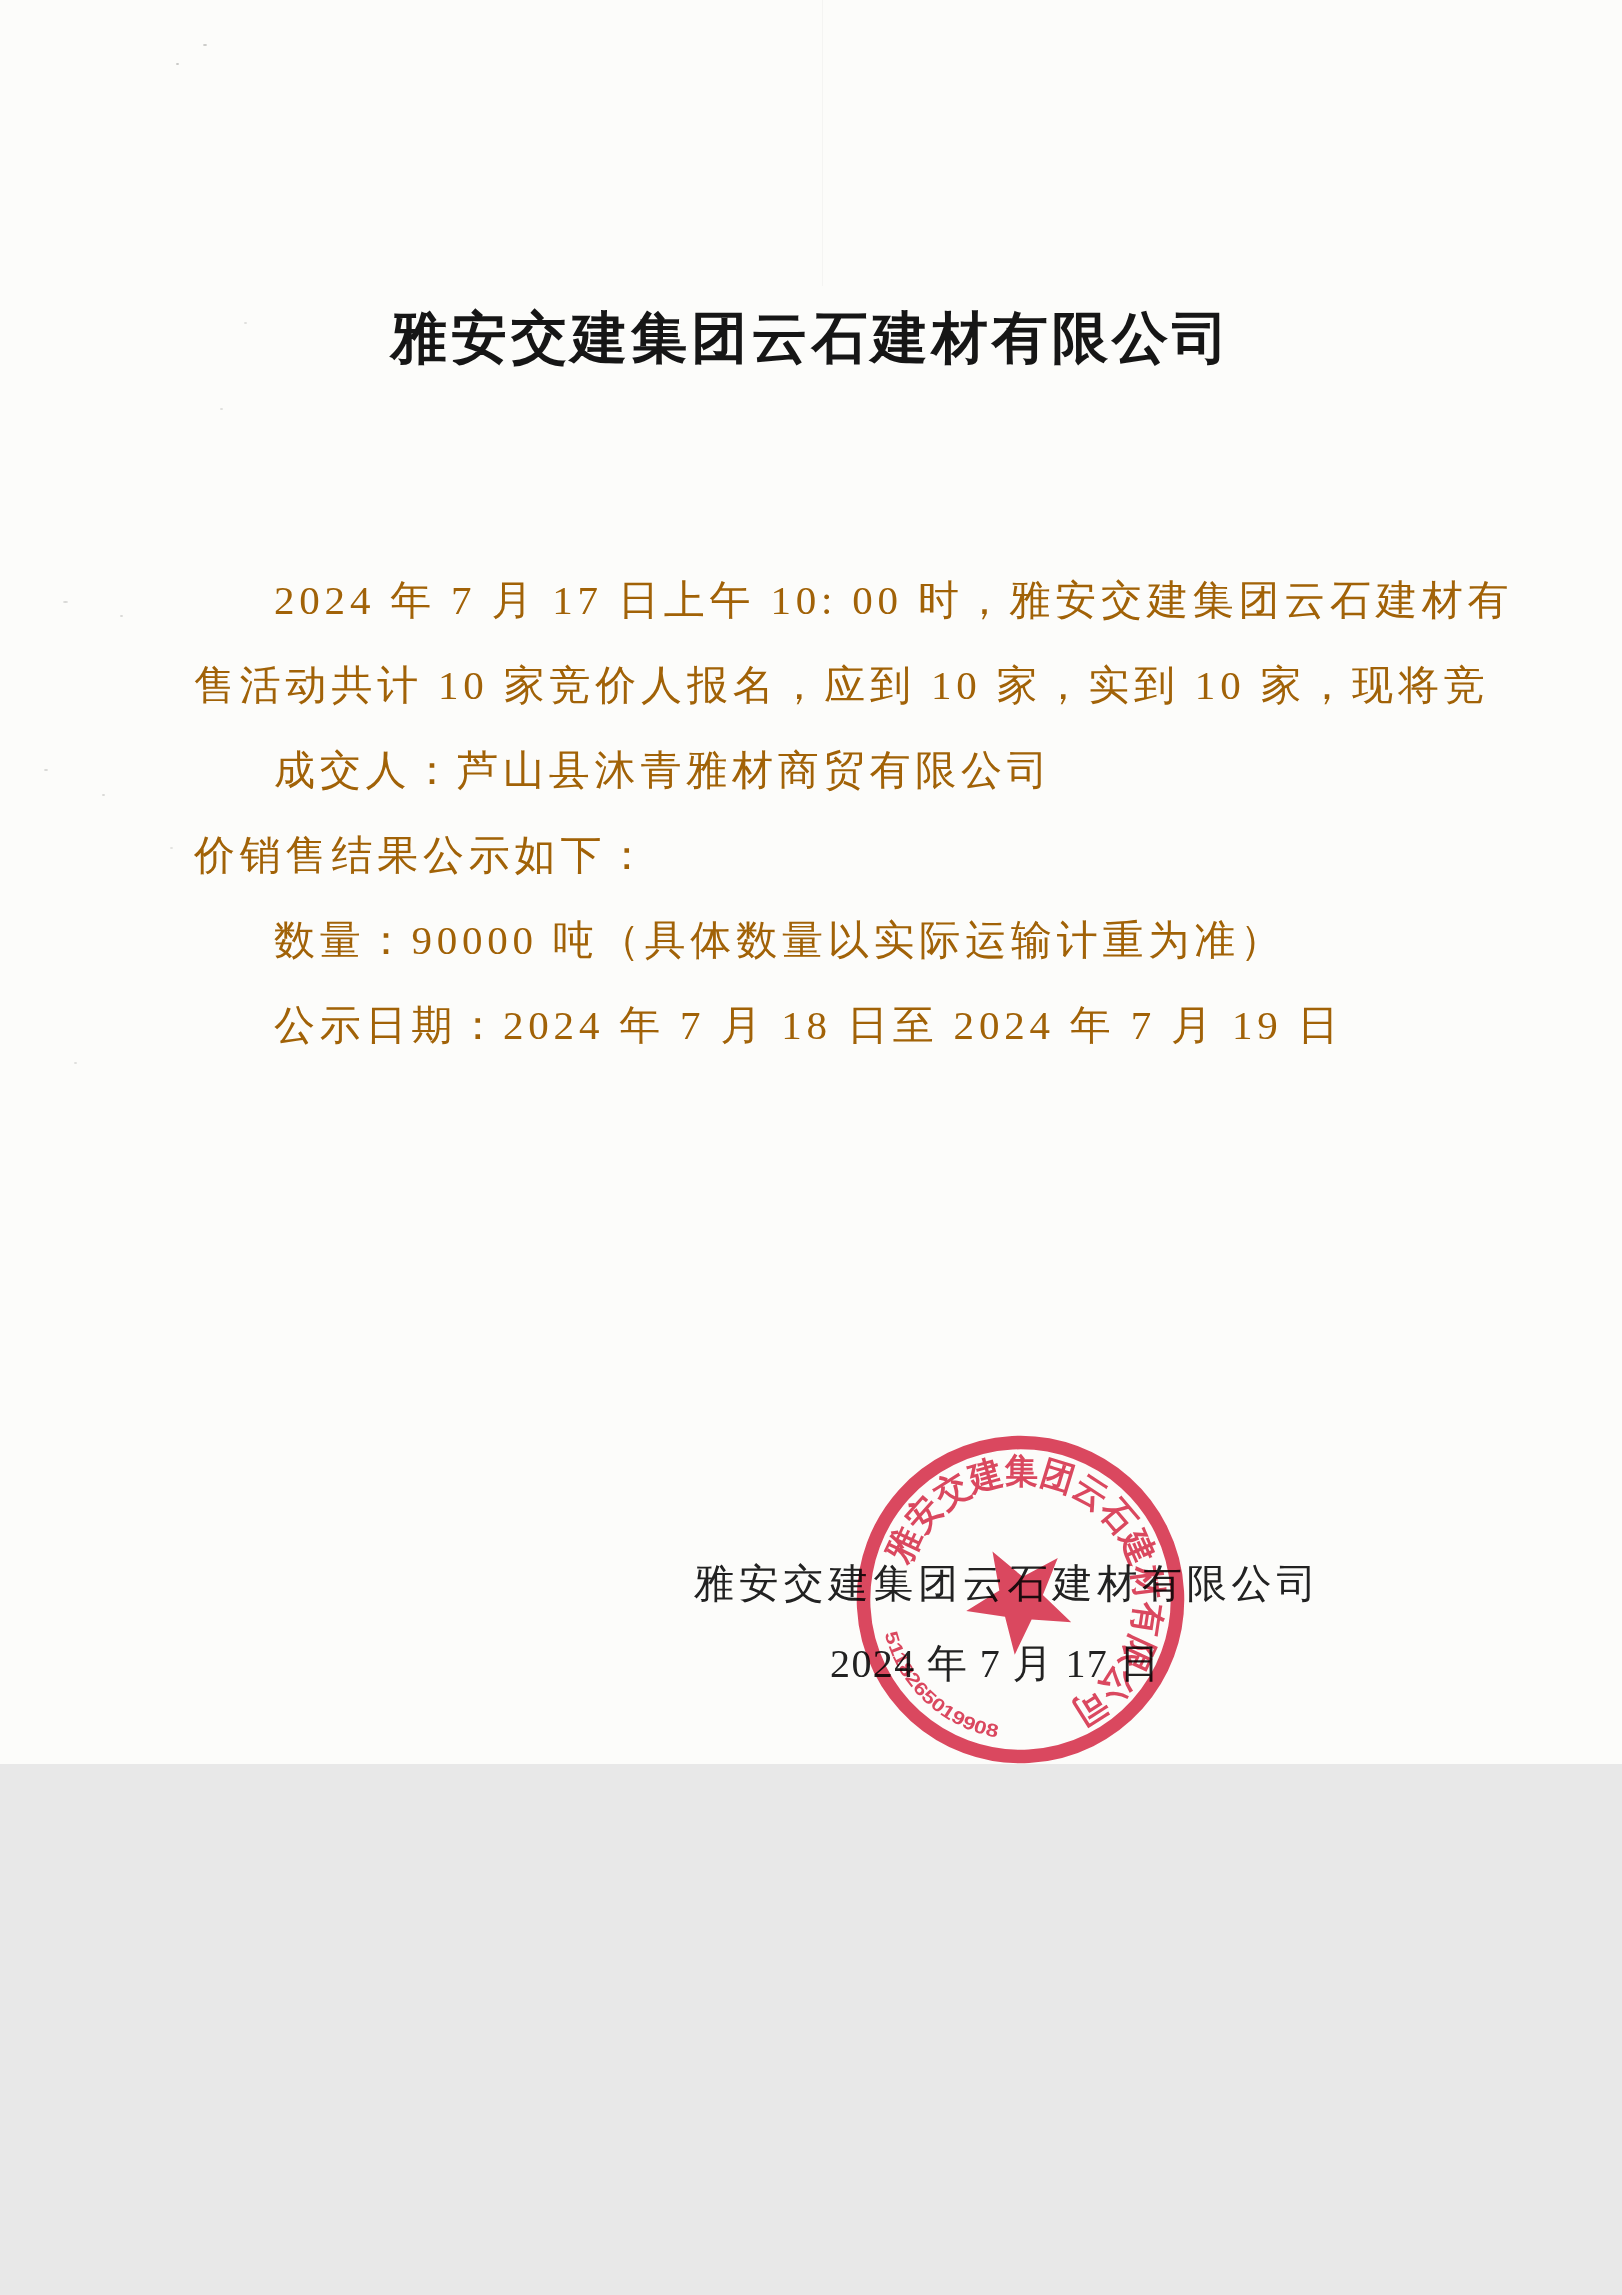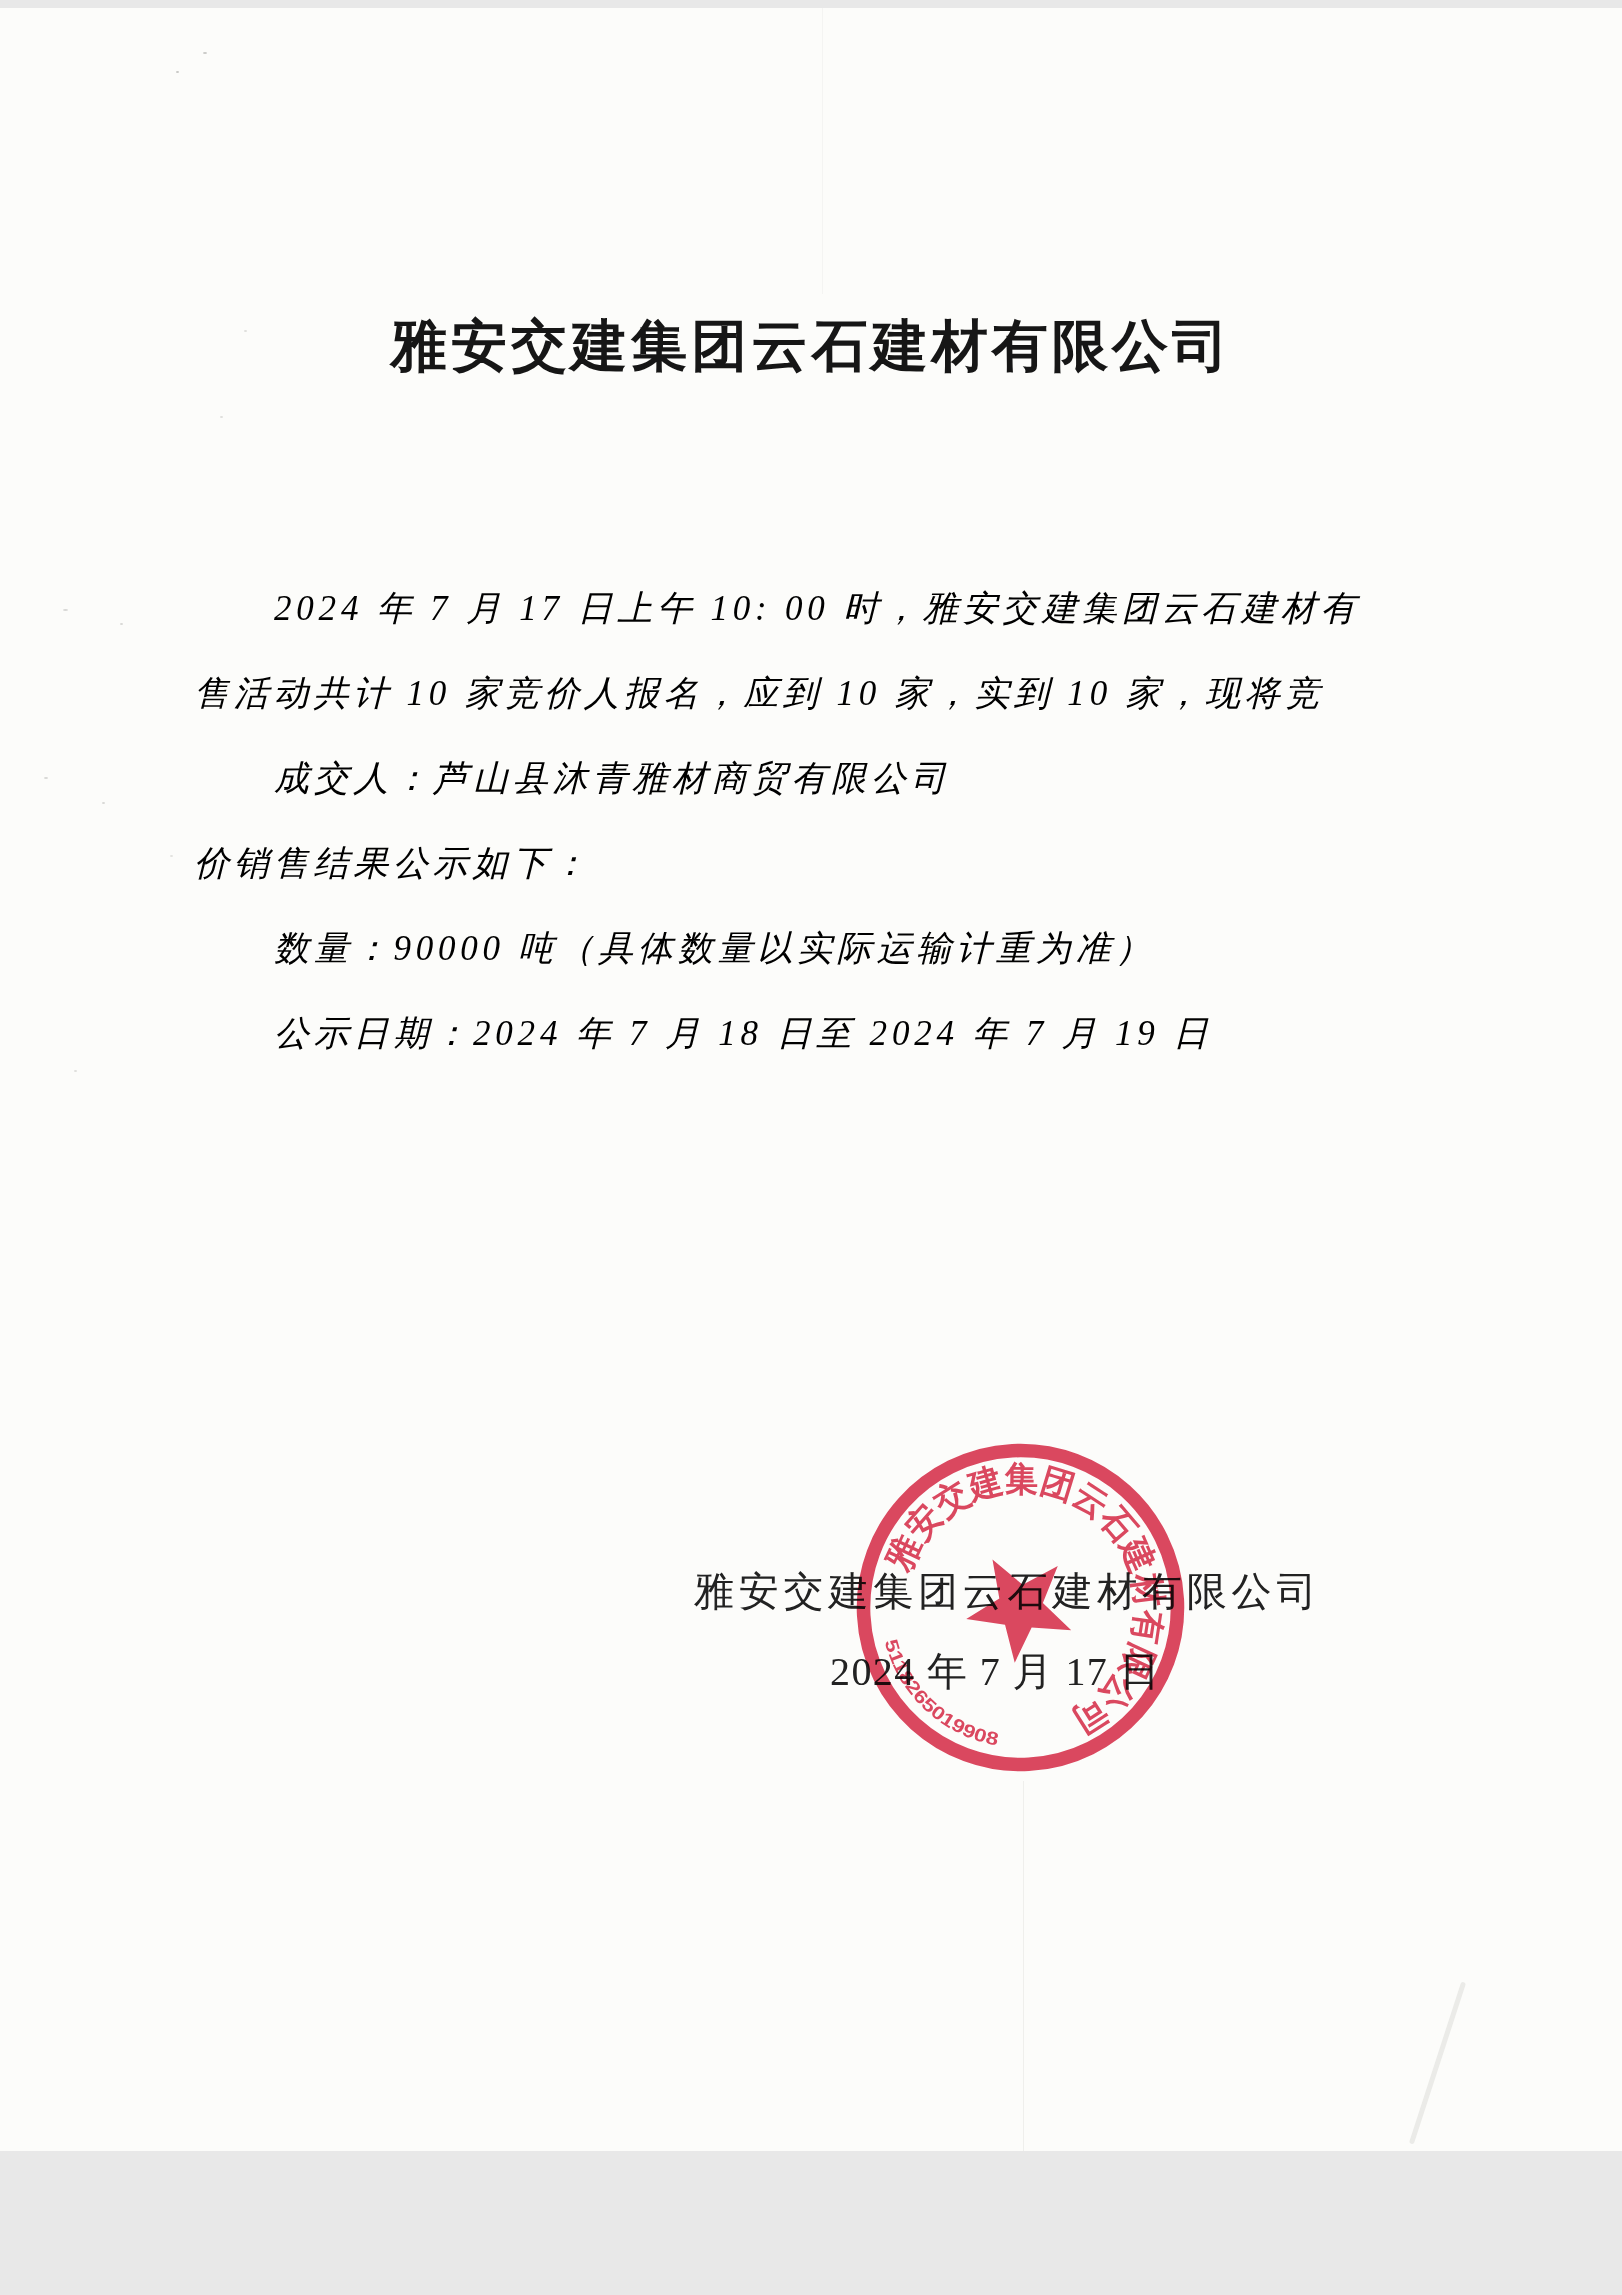--- a/index.html
+++ b/index.html
@@ -1,42 +1,41 @@
 <!DOCTYPE html>
 <html style="font-size:11px"><head>
 <meta charset="utf-8">
 <style>
   html,body{margin:0;padding:0;background:#e8e8e8;}
   .page{
     position:relative;
-    width:1623px;height:2143px;
-    margin:8px auto;
+    width:1623px;height:1764px;
+    margin:0 auto;
     background:#fcfcfa;
     overflow:hidden;
     font-family:"Liberation Serif","DejaVu Serif",serif;
     color:#1e1e1e;
   }
   
   .title-block{
     position:absolute;top:293px;left:0;width:100%;
     text-align:center;
     font-family:"Liberation Sans","DejaVu Sans",sans-serif;
     font-weight:900;
     font-size:56px;line-height:89px;
     letter-spacing:4.1px;
     color:#161616;
   }
   
   .body-text{
     position:absolute;top:558px;left:194px;width:1237px;
-    font-size:35px;line-height:85px;
+    font-size:41px;line-height:85px;
     letter-spacing:4.8px;
-    color:#000000;
+    color:#a16207;
     white-space:nowrap;
-    font-style:italic;
   }
   .bline{height:85px;}
   .bline.indent{padding-left:80px;}
   
   .sig-company{
     position:absolute;left:694px;top:1556px;
     font-size:40px;letter-spacing:4.8px;color:#222;
     white-space:nowrap;
   }
   .sig-date{

